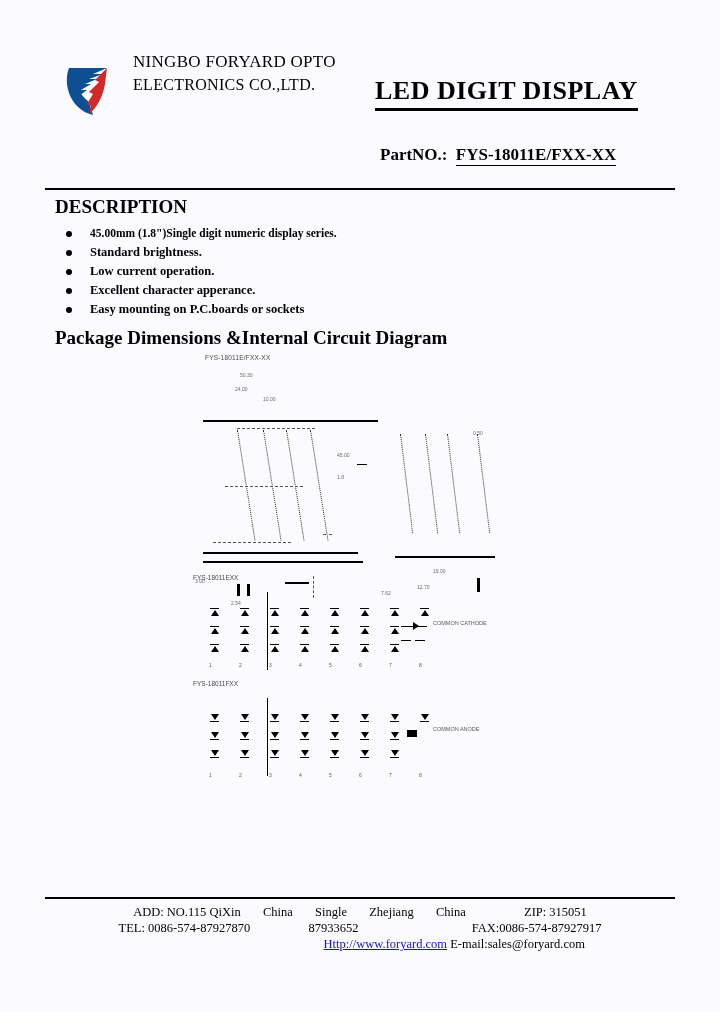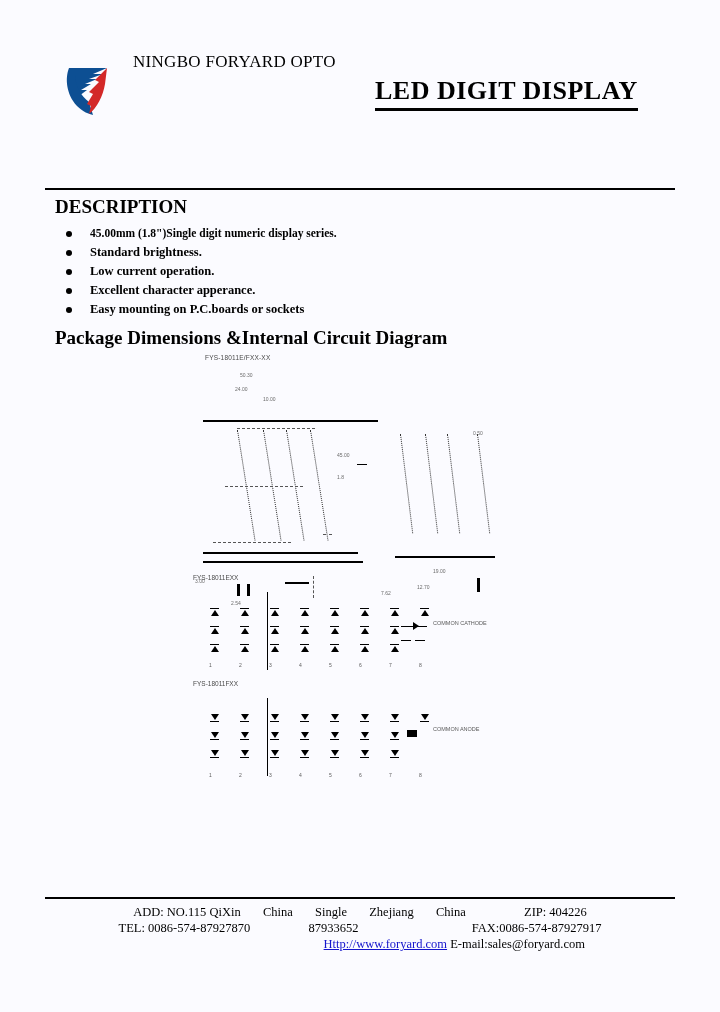--- a/index.html
+++ b/index.html
@@ -291,25 +291,30 @@
                  C10 38 6 30 6 22 Z" fill="#0d4f93"></path>
         <path d="M6 14 C2 24 3 40 14 52 C20 58 26 60 30 61 L26 48
                  C18 42 12 32 12 20 Z" fill="#0d4f93"></path>
         <path d="M44 14 L32 26 L36 28 L26 38 L30 40 L24 50 L28 52 L26 60
                  C34 54 40 42 42 30 Z" fill="#d32828"></path>
       </svg>
     </div>
 
     <div class="company-block">
       <div class="company-line1">NINGBO FORYARD OPTO</div>
+      <div class="company-line2">ELECTRONICS CO.,LTD.</div>
     </div>
 
     <div class="product-title">LED DIGIT DISPLAY</div>
   </div>
 
+  <div class="partno-row">
+    <span>PartNO.:</span>
+    <span class="partno-value">FYS-18011E/FXX-XX</span>
+  </div>
 
   <div class="rule-top"></div>
 
   <div class="section-title" id="desc-title">DESCRIPTION</div>
 
   <ul class="bullets">
     <li class="b1">45.00mm (1.8")Single digit numeric display series.</li>
     <li>Standard brightness.</li>
     <li>Low current operation.</li>
     <li>Excellent character apperance.</li>
@@ -504,21 +509,21 @@
       <span>ADD: NO.115 QiXin</span>
       <span class="pad"></span>
       <span>China</span>
       <span class="pad"></span>
       <span>Single</span>
       <span class="pad"></span>
       <span>Zhejiang</span>
       <span class="pad"></span>
       <span>China</span>
       <span class="pad-lg"></span>
-      <span>ZIP: 404226</span>
+      <span>ZIP: 315051</span>
     </div>
     <div class="frow">
       <span>TEL: 0086-574-87927870</span>
       <span class="pad-lg"></span>
       <span>87933652</span>
       <span class="pad-lg"></span>
       <span class="pad-lg"></span>
       <span>FAX:0086-574-87927917</span>
     </div>
     <div class="frow">

